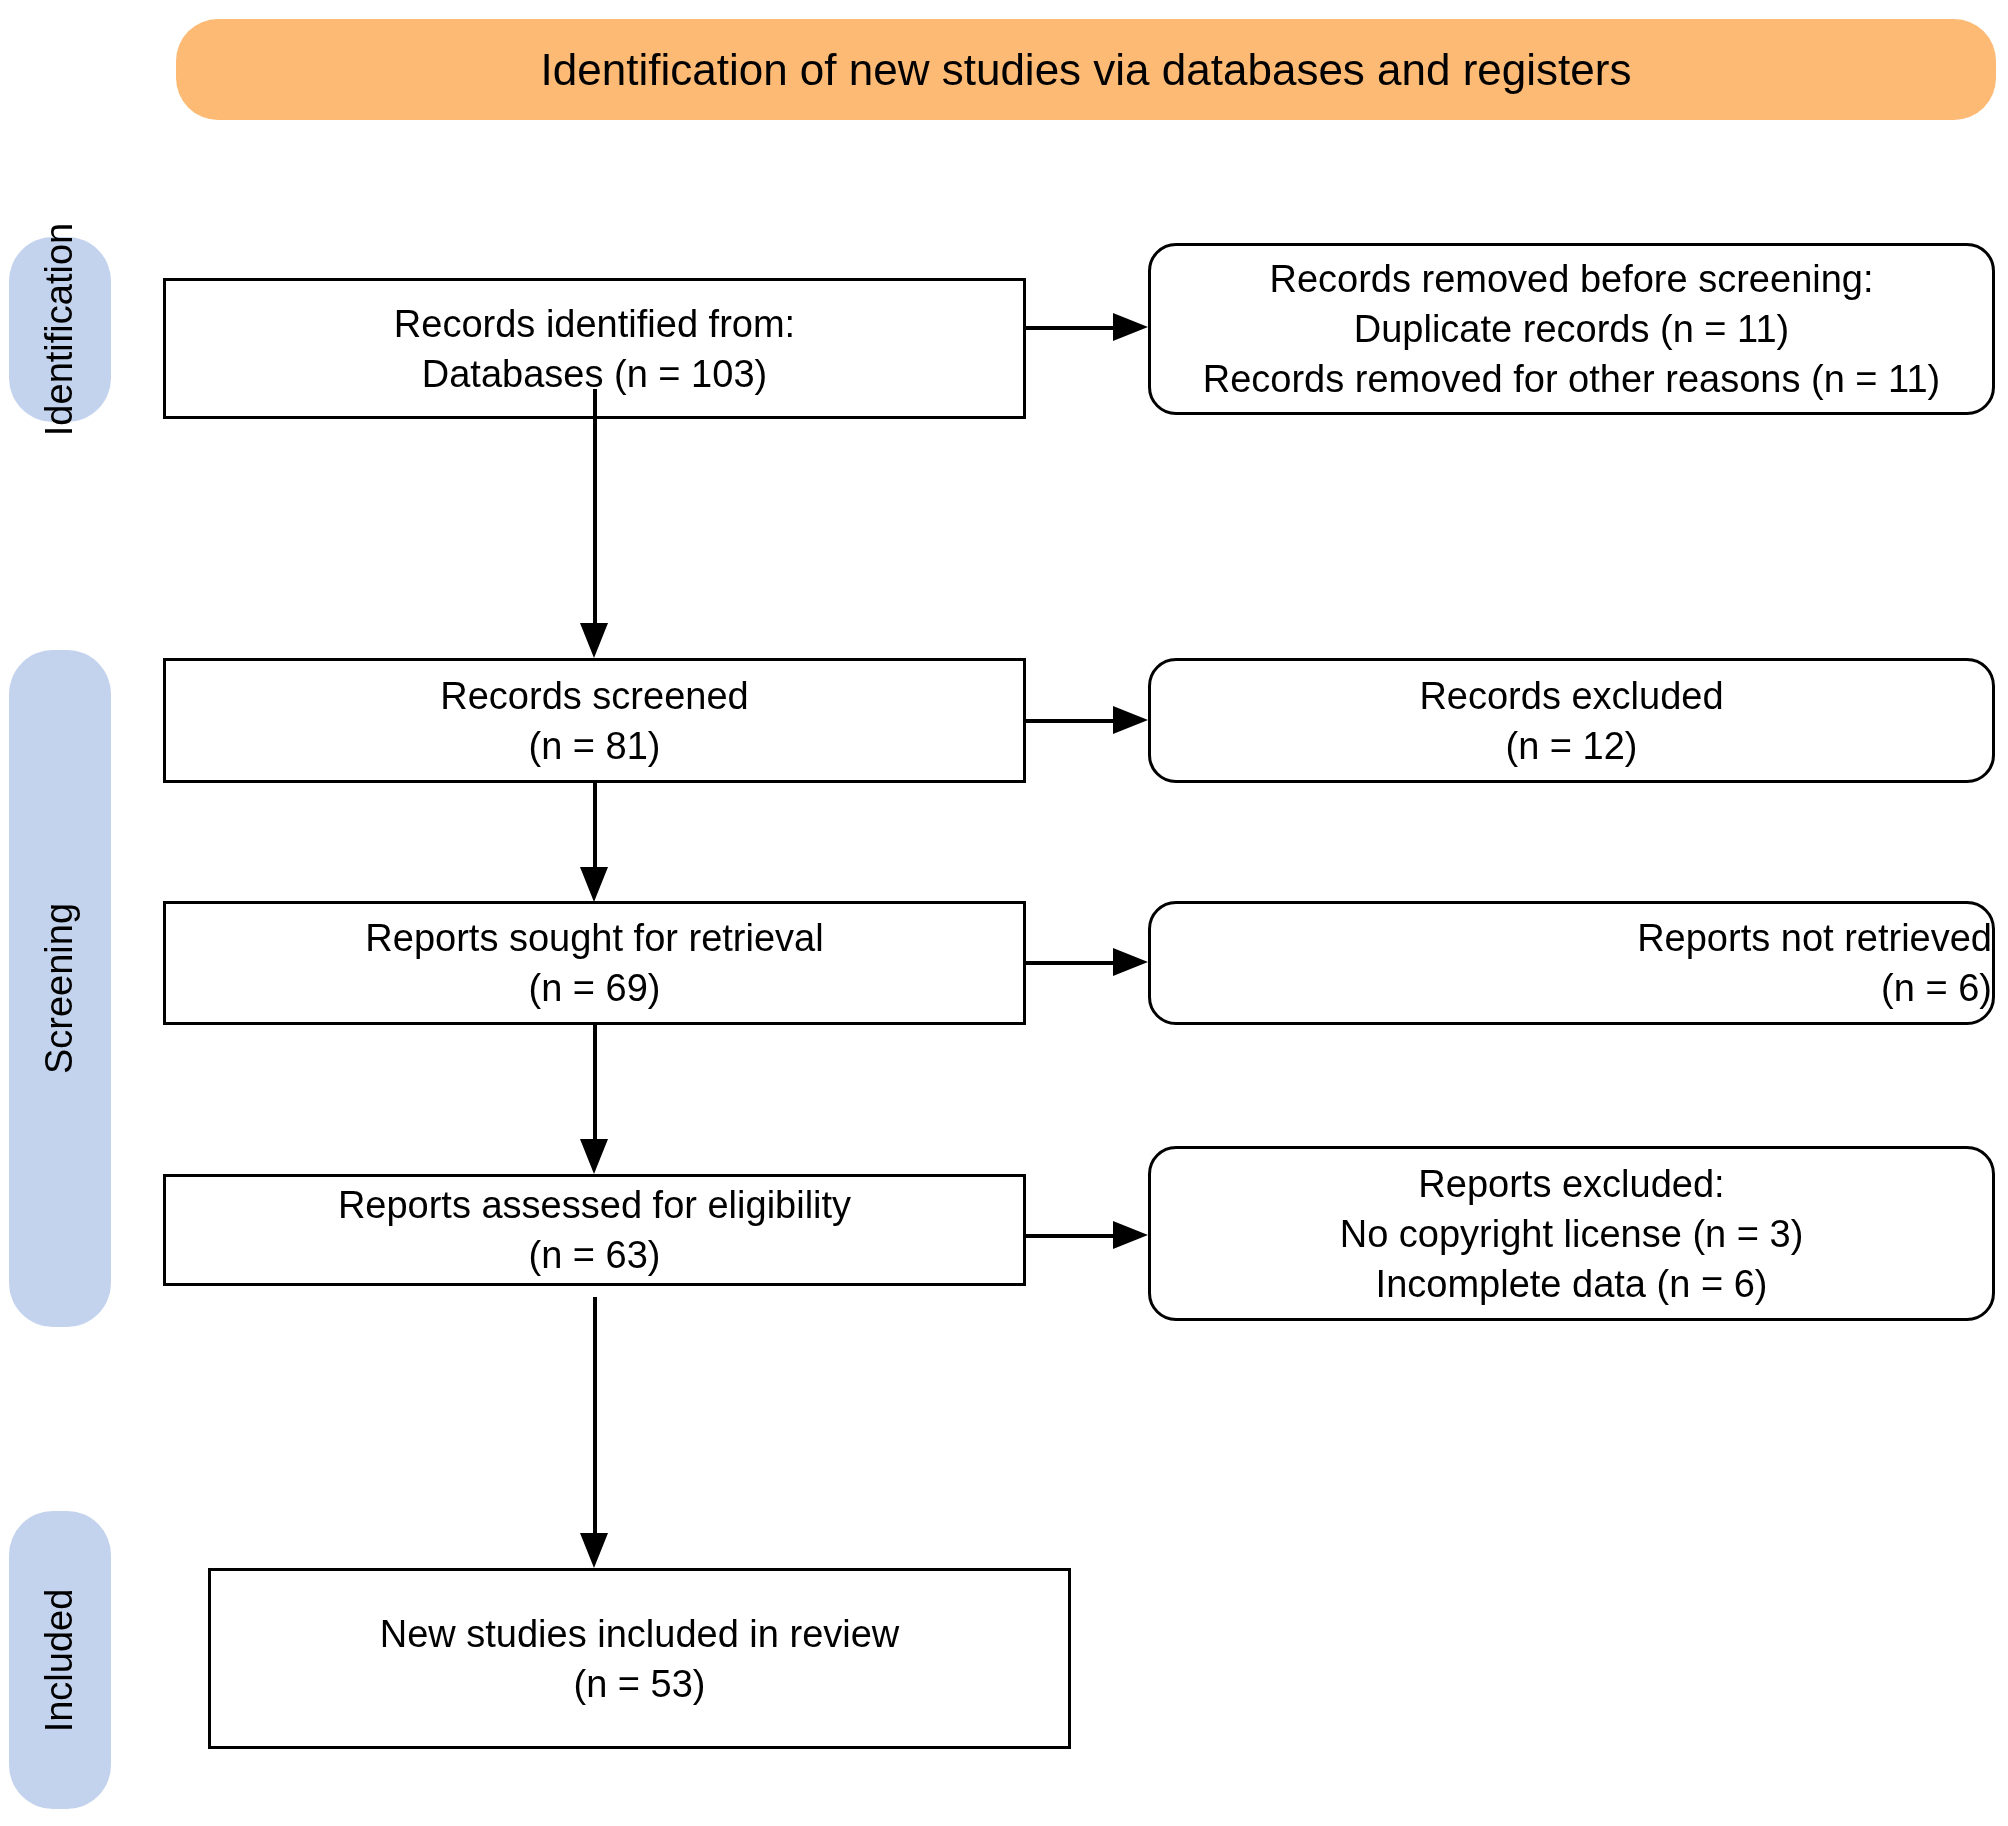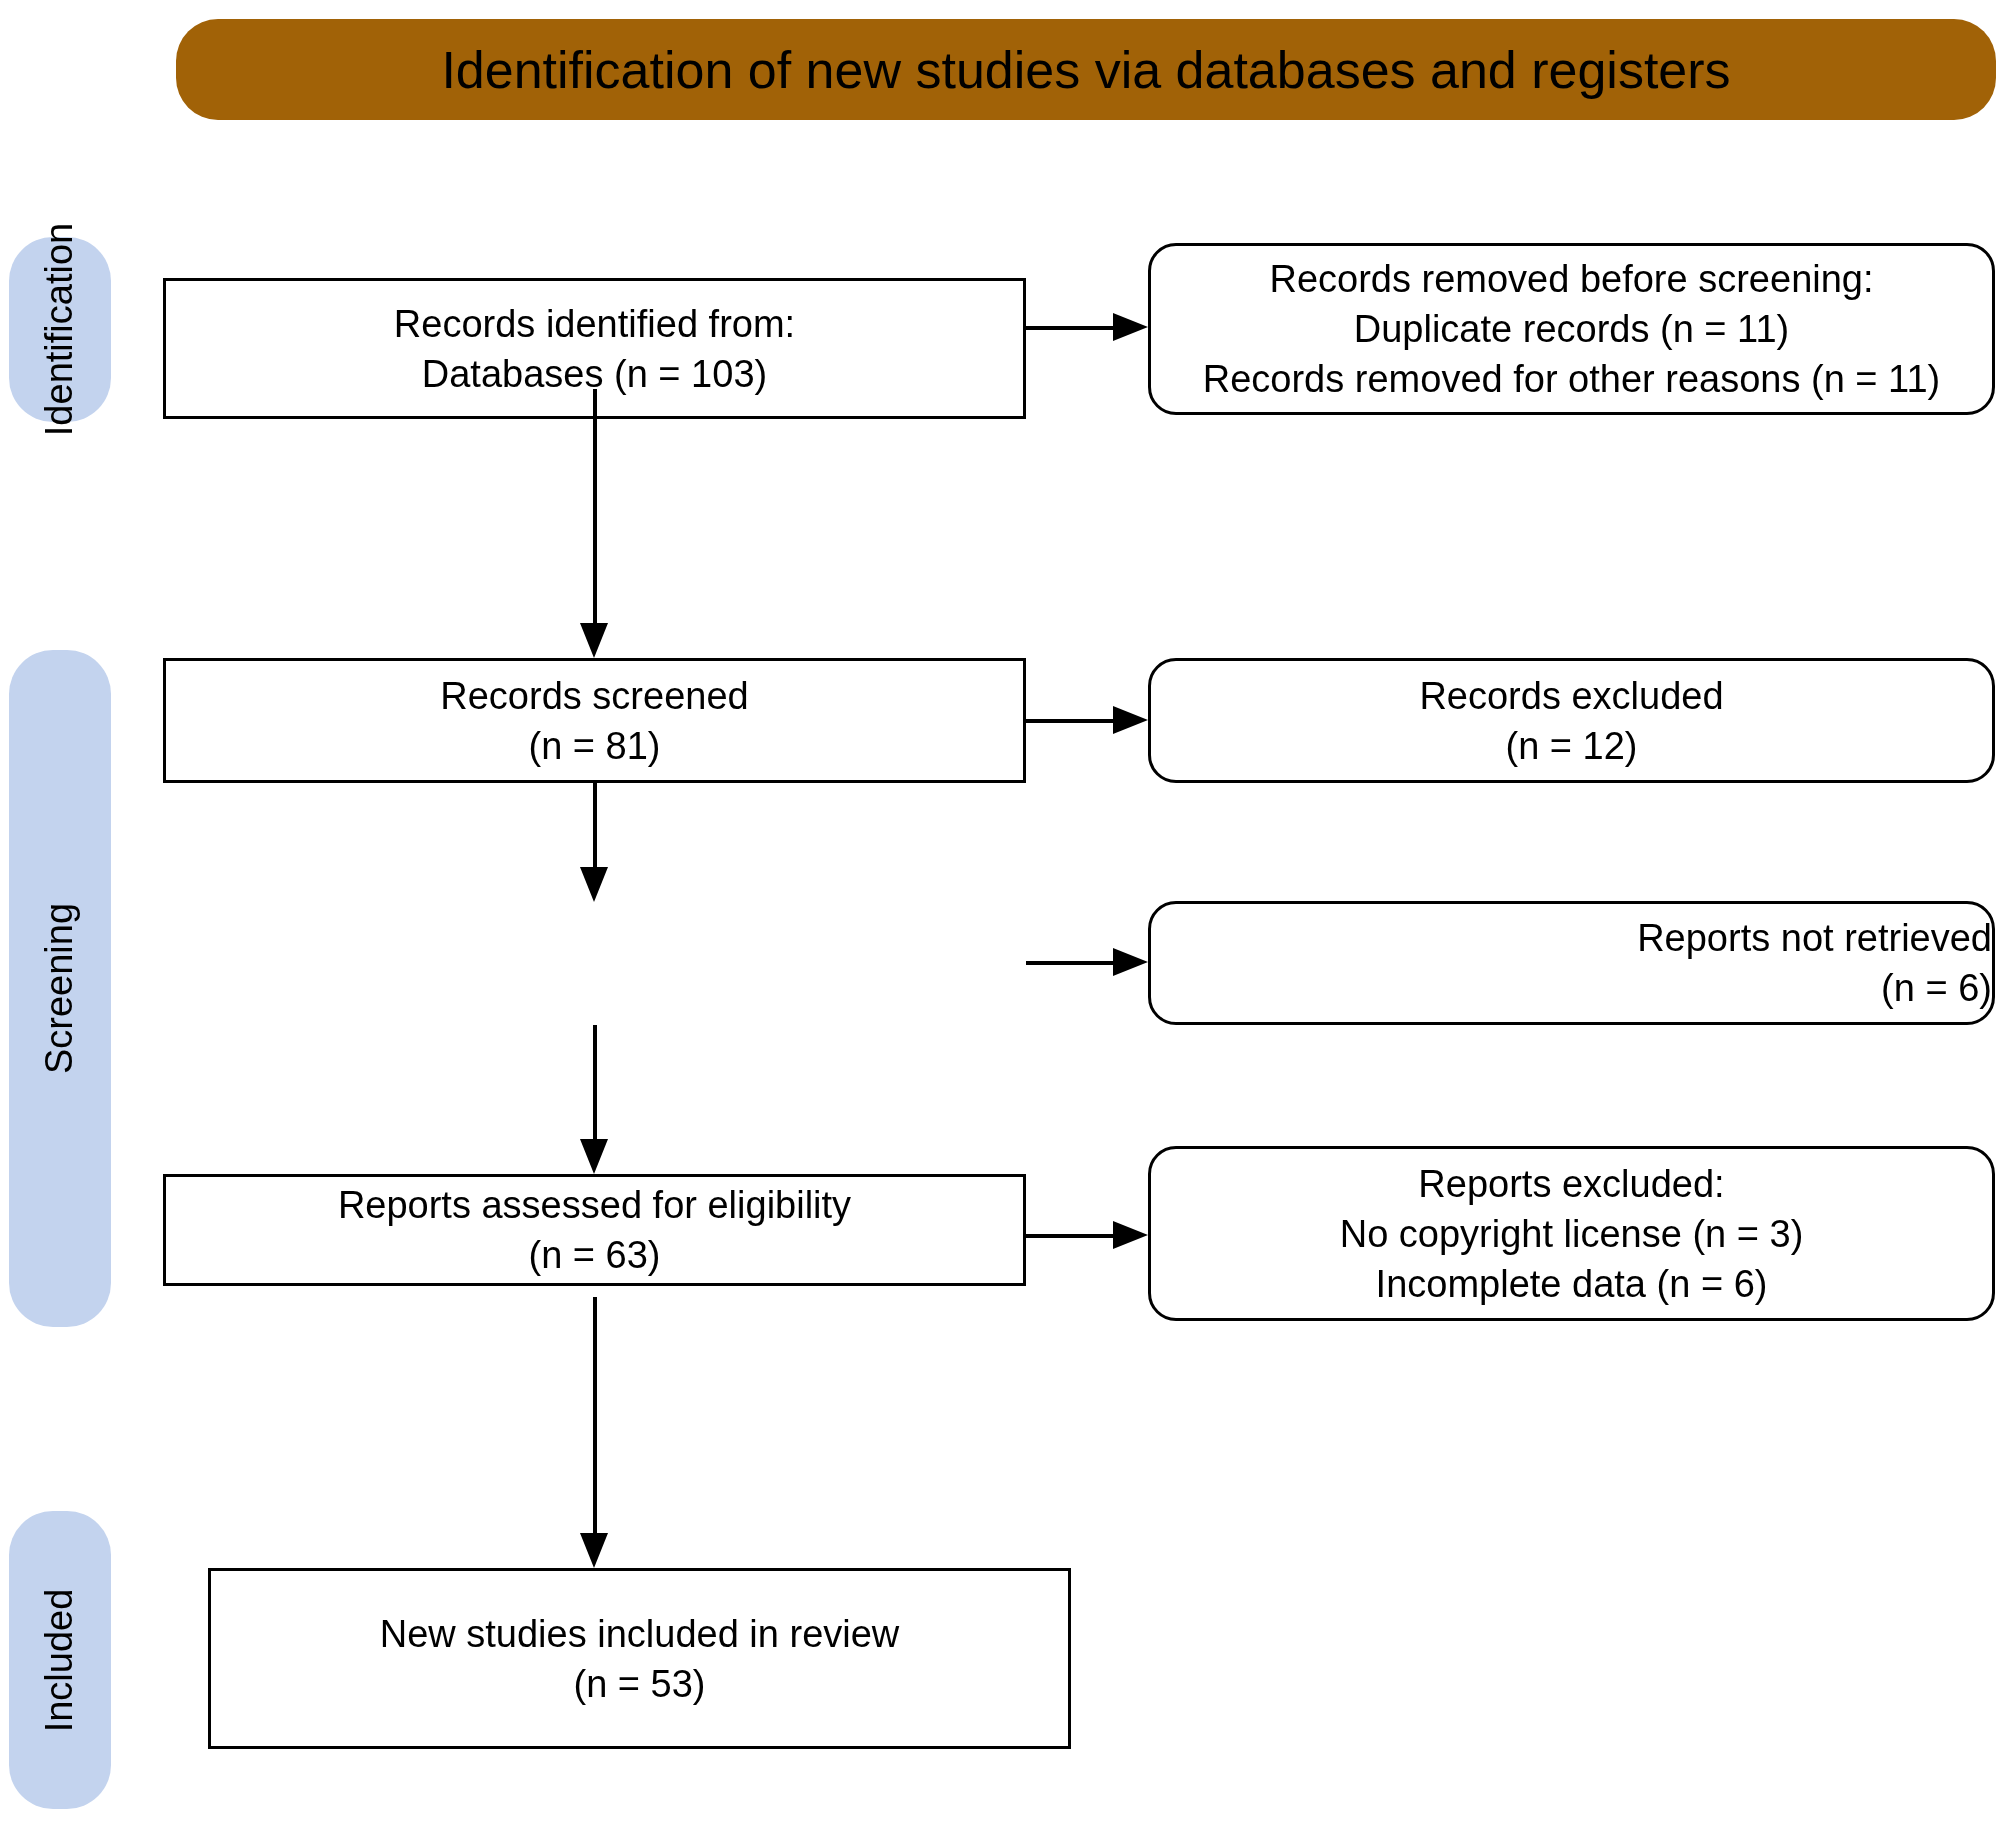--- a/index.html
+++ b/index.html
@@ -15,26 +15,26 @@
     font-family: "Liberation Sans", sans-serif;
     color: #000000;
     overflow: hidden;
   }
   .banner {
     position: absolute;
     left: 176px;
     top: 19px;
     width: 1820px;
     height: 101px;
-    background: #a16207;
+    background: #fdba74;
     border-radius: 42px;
     display: flex;
     align-items: center;
     justify-content: center;
-    font-size: 52px;
+    font-size: 44px;
     box-sizing: border-box;
   }
   .pill {
     position: absolute;
     left: 8.6px;
     width: 102px;
     background: #C3D3EE;
     border-radius: 44px;
     display: flex;
     align-items: center;
@@ -121,20 +121,24 @@
   </div>
 
   <div class="box col-left b1">
     <div>Records identified from:</div>
     <div>Databases (n = 103)</div>
   </div>
   <div class="box col-left b2">
     <div>Records screened</div>
     <div>(n = 81)</div>
   </div>
+  <div class="box col-left b3">
+    <div>Reports sought for retrieval</div>
+    <div>(n = 69)</div>
+  </div>
   <div class="box col-left b4">
     <div>Reports assessed for eligibility</div>
     <div>(n = 63)</div>
   </div>
   <div class="box col-left b5">
     <div>New studies included in review</div>
     <div>(n = 53)</div>
   </div>
 
   <div class="box col-right r1">

